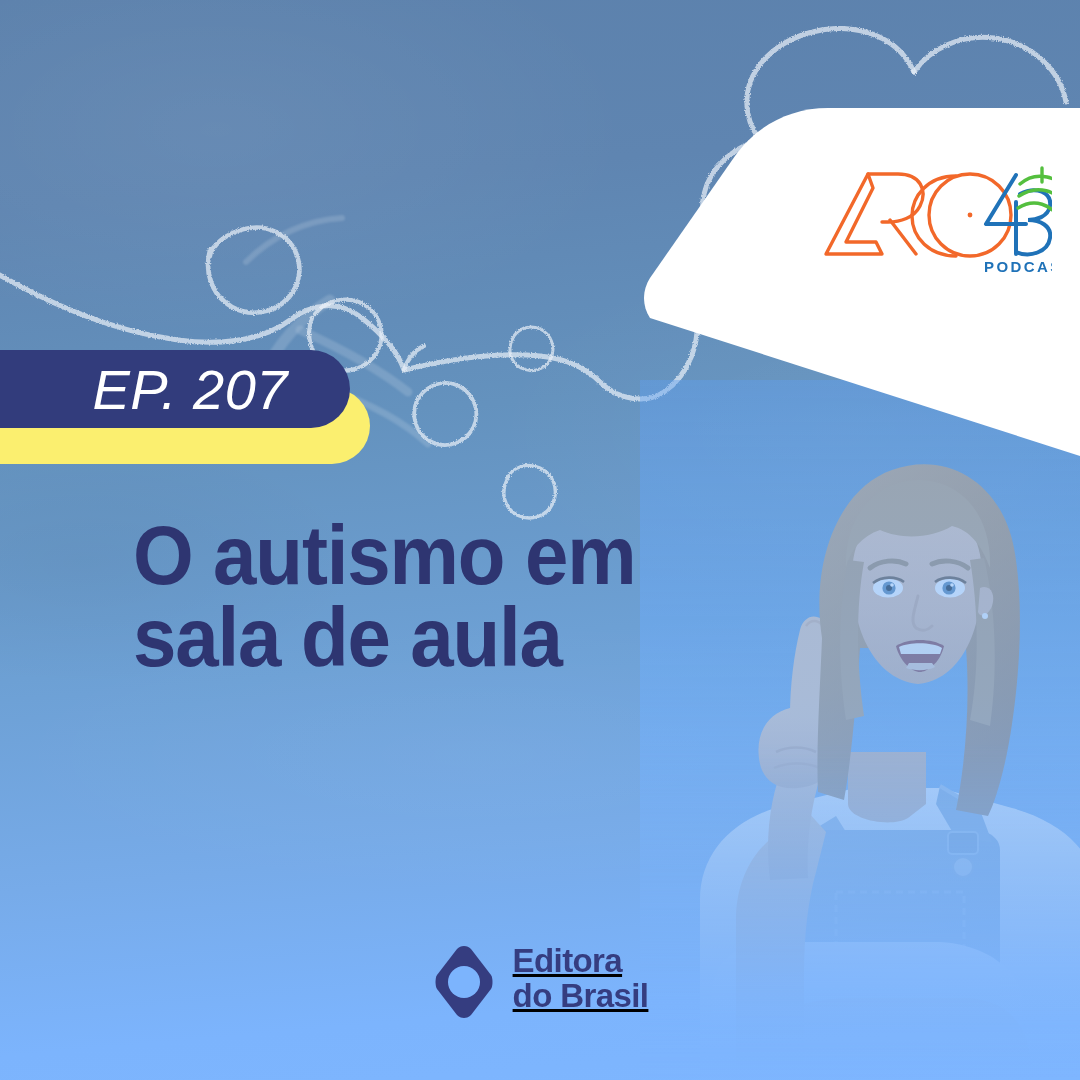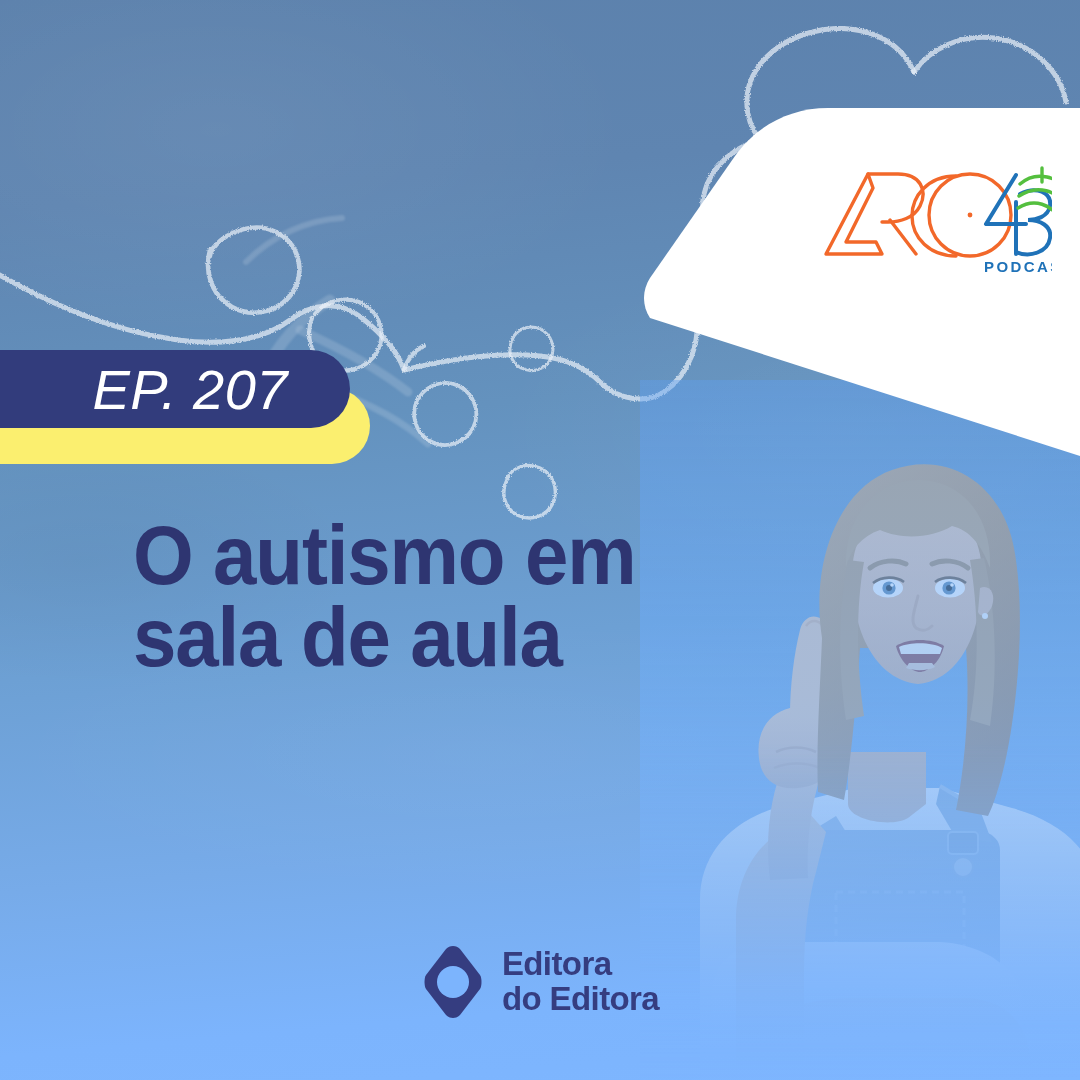--- a/index.html
+++ b/index.html
@@ -114,22 +114,23 @@
     letter-spacing:-1.2px;
     transform:scaleX(.94);
     transform-origin:left top;
   }
   .title span { display:block; }
 
   
   .editora {
     position:absolute;
     left:0; right:0; bottom:60px;
-    display:flex; align-items:center; justify-content:center;
+    display:flex; justify-content:center;
     gap:17px;
+    text-decoration:underline;
   }
   .editora-mark { width:64px; height:76px; display:block; }
   .editora-text {
     color:#353d80;
     font-family:"Liberation Sans", sans-serif;
     font-weight:bold;
     font-size:33px;
     line-height:1.06;
     letter-spacing:-.6px;
   }
@@ -386,17 +387,17 @@
 
   <div class="editora">
     <svg class="editora-mark" viewBox="0 0 64 76" xmlns="http://www.w3.org/2000/svg">
       <path d="M 32 2 C 35 2 37 3 39 5 L 59 31 C 61 34 61 42 59 45 L 39 71
                C 37 73 35 74 32 74 C 29 74 27 73 25 71 L 5 45
                C 3 42 3 34 5 31 L 25 5 C 27 3 29 2 32 2 Z" fill="#353d80"></path>
       <circle cx="32" cy="38" r="16" fill="#7cb4fd"></circle>
     </svg>
     <div class="editora-text">
       <span>Editora</span>
-      <span>do Editora</span>
+      <span>do Brasil</span>
     </div>
   </div>
 
 </div>
 
 </body></html>

